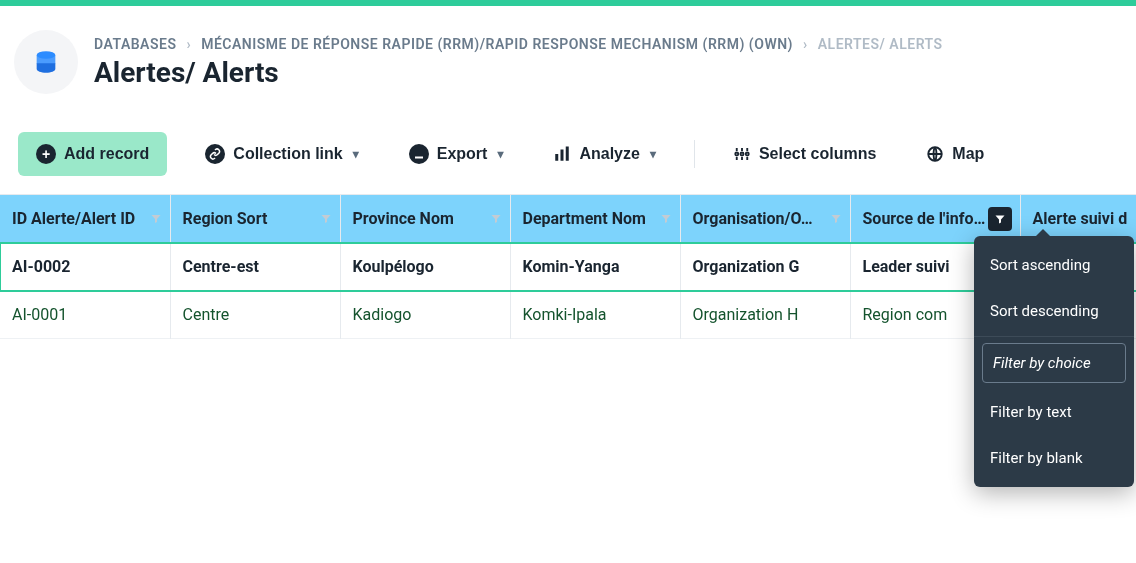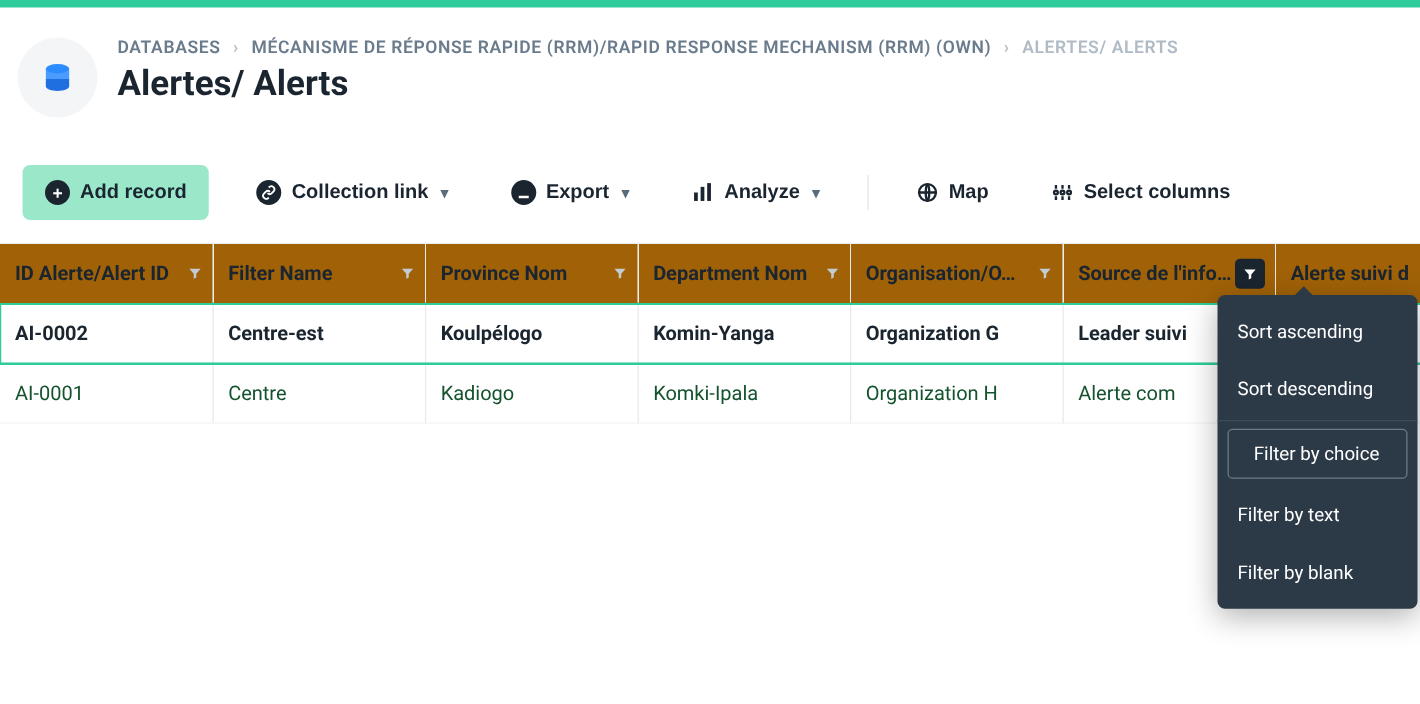--- a/index.html
+++ b/index.html
@@ -10,21 +10,21 @@
     height: 563px;
     overflow: hidden;
     position: relative;
   }
   .topbar {
     height: 6px;
     background: #2ecc9a;
   }
   .header {
     display: flex;
-    align-items: flex-start;
+    align-items: center;
     padding: 24px 14px 28px 14px;
     gap: 16px;
   }
   .db-icon-wrap {
     width: 64px;
     height: 64px;
     border-radius: 50%;
     background: #f4f5f7;
     display: flex;
     align-items: center;
@@ -116,21 +116,21 @@
     font-size: 16px;
     border-right: 1px solid #e6eaee;
     white-space: nowrap;
     overflow: hidden;
     text-overflow: ellipsis;
   }
   th {
     font-weight: 700;
     color: #1a2530;
     position: relative;
-    background: #a16207;
+    background: #7dd3fc;
   }
   th .filter-icon {
     position: absolute;
     right: 8px;
     top: 50%;
     transform: translateY(-50%);
     color: #c3cbd3;
     cursor: pointer;
   }
   th .filter-icon.active {
@@ -194,21 +194,22 @@
   }
   .dropdown .sep {
     height: 1px;
     background: #3d4b58;
     margin: 2px 0;
   }
   .dropdown .item.boxed {
     margin: 6px 8px;
     border: 1px solid #6a7b8c;
     border-radius: 4px;
-    padding: 10px 20px;
+    padding: 10px 10px;
+    font-style: italic;
   }
 </style>
 </head>
 <body>
 
 <div class="topbar"></div>
 
 <div class="header">
   <div class="db-icon-wrap">
     <span class="db-icon">
@@ -264,47 +265,47 @@
           <rect x="3" y="12" width="4" height="9"></rect>
           <rect x="10" y="6" width="4" height="15"></rect>
           <rect x="17" y="2" width="4" height="19"></rect>
         </svg>
     </span>
     <span>Analyze</span>
     <span class="chev-down">▾</span>
   </button>
 
   <span class="divider"></span>
-
-  <button class="btn">
-    <span class="map-icon">
-      <svg width="18" height="18" viewBox="0 0 24 24" fill="none" stroke="#1a2530" stroke-width="2.5">
-          <circle cx="12" cy="12" r="9"></circle>
-          <path d="M3 12h18M12 3c2.5 3 2.5 15 0 18M12 3c-2.5 3-2.5 15 0 18"></path>
-        </svg>
-    </span>
-    <span>Map</span>
-  </button>
 
   <button class="btn">
     <span class="cols-icon">
       <svg width="18" height="18" viewBox="0 0 24 24" fill="none" stroke="#1a2530" stroke-width="2.5">
           <circle cx="5" cy="12" r="2"></circle>
           <circle cx="12" cy="12" r="2"></circle>
           <circle cx="19" cy="12" r="2"></circle>
           <line x1="5" y1="4" x2="5" y2="8"></line>
           <line x1="12" y1="4" x2="12" y2="8"></line>
           <line x1="19" y1="4" x2="19" y2="8"></line>
           <line x1="5" y1="16" x2="5" y2="20"></line>
           <line x1="12" y1="16" x2="12" y2="20"></line>
           <line x1="19" y1="16" x2="19" y2="20"></line>
         </svg>
     </span>
     <span>Select columns</span>
   </button>
+
+  <button class="btn">
+    <span class="map-icon">
+      <svg width="18" height="18" viewBox="0 0 24 24" fill="none" stroke="#1a2530" stroke-width="2.5">
+          <circle cx="12" cy="12" r="9"></circle>
+          <path d="M3 12h18M12 3c2.5 3 2.5 15 0 18M12 3c-2.5 3-2.5 15 0 18"></path>
+        </svg>
+    </span>
+    <span>Map</span>
+  </button>
 </div>
 
 <div class="table-wrap">
   <table>
     <colgroup>
       <col class="col-0">
         <col class="col-1">
         <col class="col-2">
         <col class="col-3">
         <col class="col-4">
@@ -315,21 +316,21 @@
       <tr>
         <th>
           <span>ID Alerte/Alert ID</span>
           <span class="filter-icon">
             <svg width="12" height="12" viewBox="0 0 24 24" fill="currentColor">
                 <path d="M3 5h18l-7 8v6l-4 2v-8z"></path>
               </svg>
           </span>
         </th>
         <th>
-          <span>Filter Name</span>
+          <span>Region Sort</span>
           <span class="filter-icon">
             <svg width="12" height="12" viewBox="0 0 24 24" fill="currentColor">
                 <path d="M3 5h18l-7 8v6l-4 2v-8z"></path>
               </svg>
           </span>
         </th>
         <th>
           <span>Province Nom</span>
           <span class="filter-icon">
             <svg width="12" height="12" viewBox="0 0 24 24" fill="currentColor">
@@ -375,21 +376,21 @@
         <td>Organization G</td>
         <td>Leader suivi</td>
         <td>o</td>
       </tr>
       <tr class="data-row">
         <td>AI-0001</td>
         <td>Centre</td>
         <td>Kadiogo</td>
         <td>Komki-Ipala</td>
         <td>Organization H</td>
-        <td>Alerte com</td>
+        <td>Region com</td>
         <td>o</td>
       </tr>
     </tbody>
   </table>
 </div>
 
 <div class="dropdown">
   <div class="item">Sort ascending</div>
   <div class="item">Sort descending</div>
   <div class="sep"></div>

